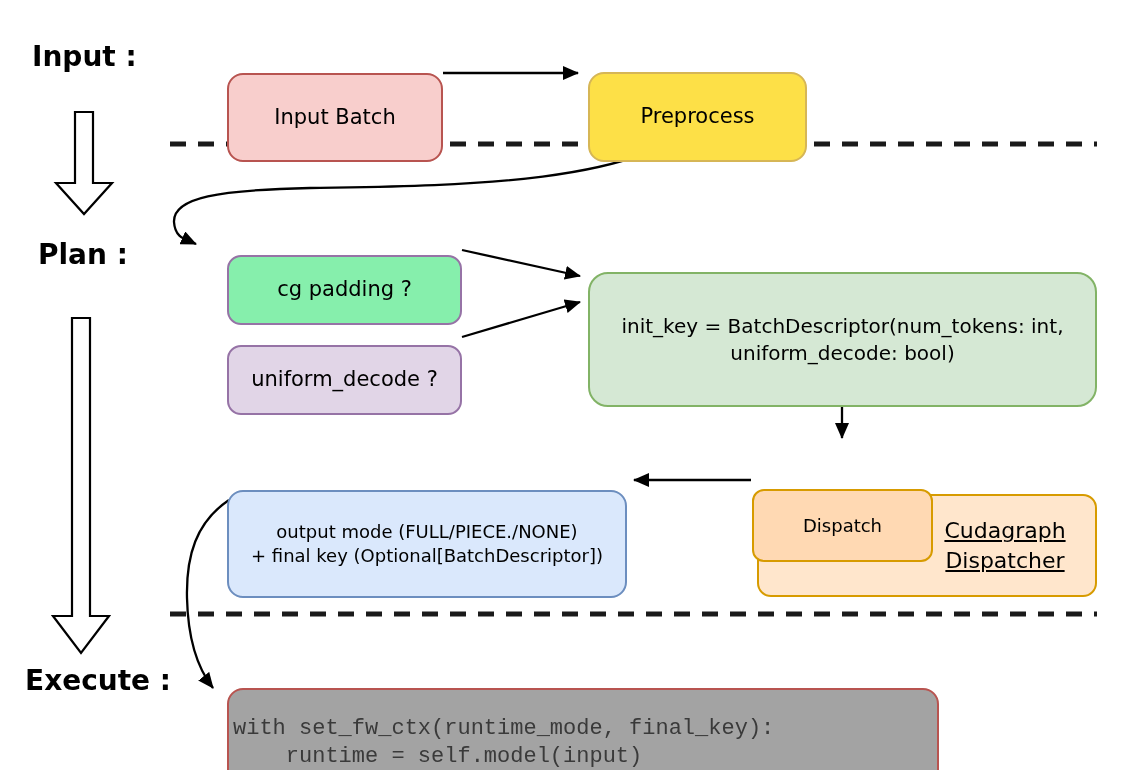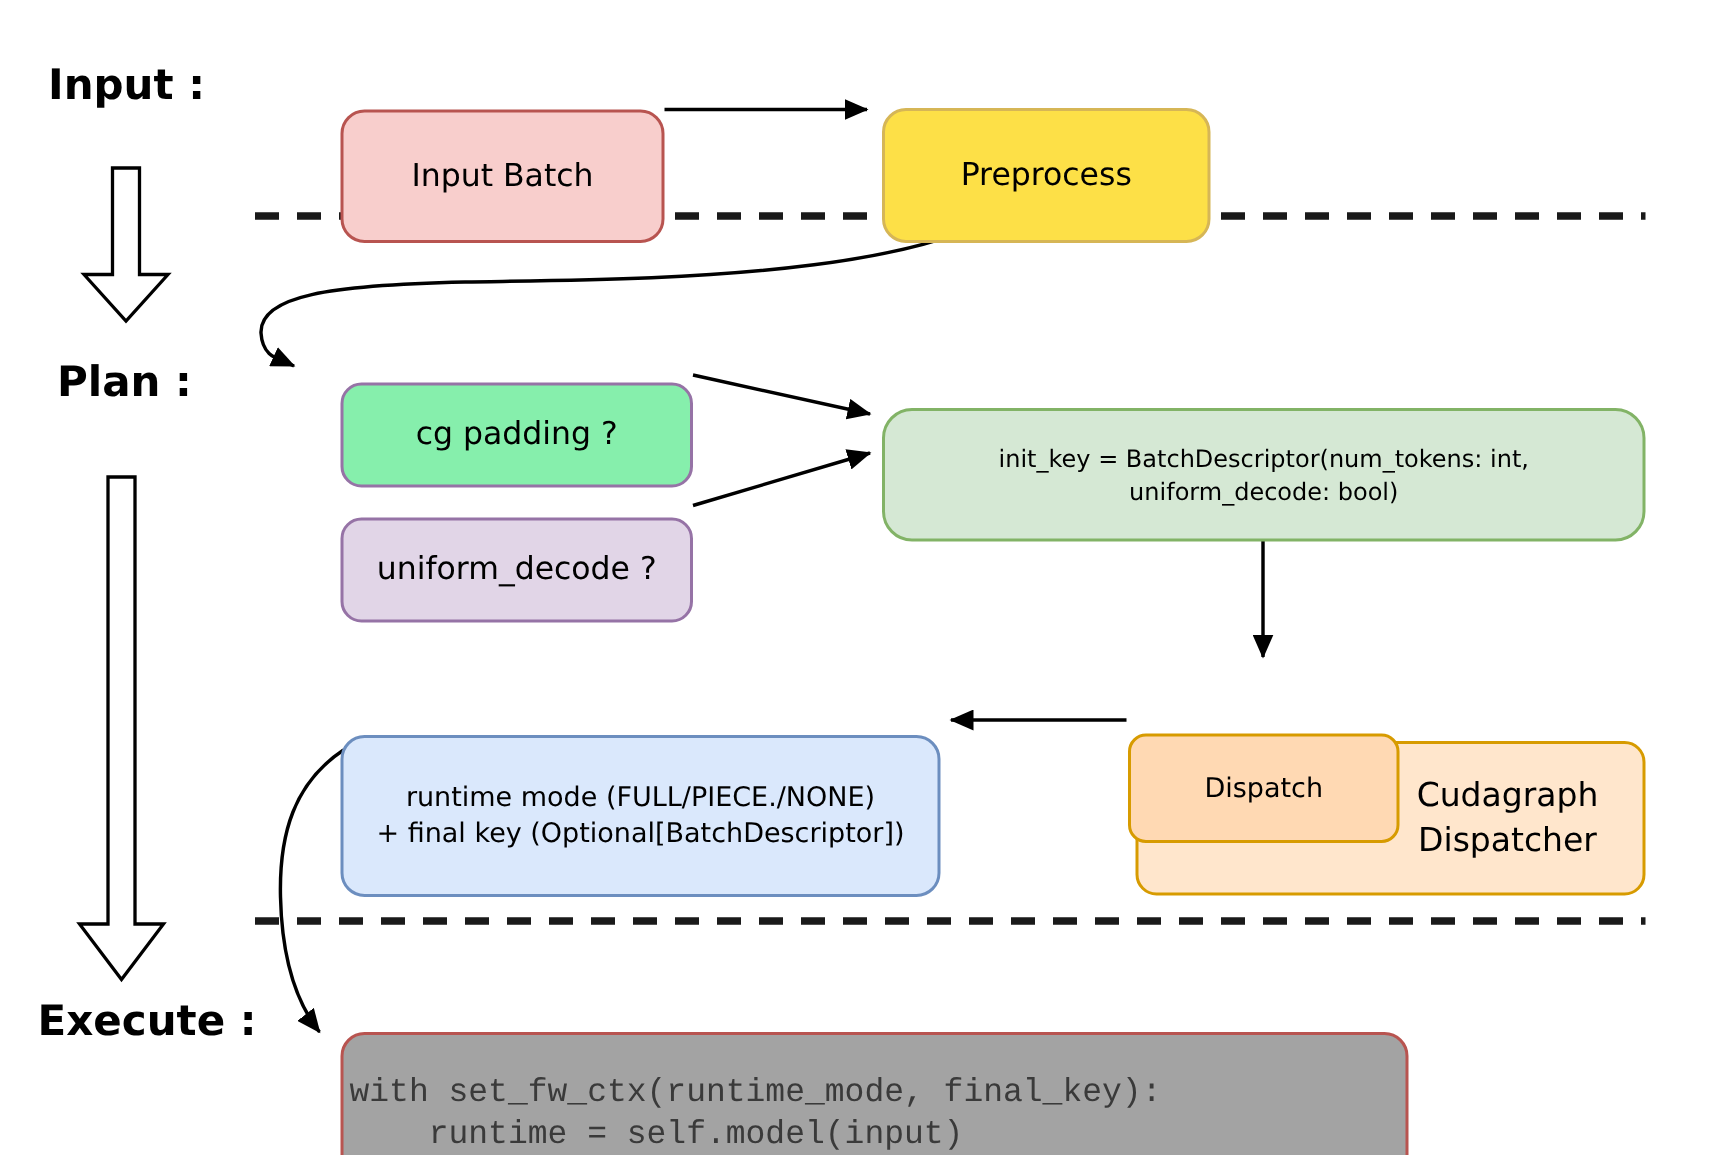--- a/index.html
+++ b/index.html
@@ -17,22 +17,22 @@
   #label-execute{left:25px;top:664px;}
   .node{
     position:absolute;box-sizing:border-box;display:flex;align-items:center;justify-content:center;
     text-align:center;color:#000;line-height:1.32;margin-top:45px;
   }
   .node .multiline{width:100%;}
   #node-input-batch{left:227px;top:28px;width:216px;height:89px;background:#f8cecc;border:2px solid #b85450;border-radius:16px;font-size:21px;}
   #node-preprocess{left:588px;top:27px;width:219px;height:90px;background:#fde047;border:2px solid #d6b656;border-radius:16px;font-size:21px;}
   #node-cg-padding{left:227px;top:210px;width:235px;height:70px;background:#86efac;border:2px solid #9673a6;border-radius:14px;font-size:21px;}
   #node-uniform-decode{left:227px;top:300px;width:235px;height:70px;background:#e1d5e7;border:2px solid #9673a6;border-radius:14px;font-size:21px;}
-  #node-init-key{left:588px;top:227px;width:509px;height:89px;background:#d5e8d4;border:2px solid #82b366;border-radius:20px;font-size:16px;}
-  #node-cudagraph{left:757px;top:449px;width:340px;height:103px;background:#ffe6cc;border:2px solid #d79b00;border-radius:14px;font-size:22px;justify-content:flex-end;}
+  #node-init-key{left:588px;top:227px;width:509px;height:135px;background:#d5e8d4;border:2px solid #82b366;border-radius:20px;font-size:20px;}
+  #node-cudagraph{left:757px;top:449px;width:340px;height:103px;background:#ffe6cc;border:2px solid #d79b00;border-radius:14px;font-size:22px;justify-content:flex-end;text-decoration:underline;}
   #node-cudagraph .multiline{width:164px;margin-right:8px;}
   #node-dispatch{left:752px;top:444px;width:181px;height:73px;background:#ffd9b3;border:2px solid #d79b00;border-radius:12px;font-size:18px;}
   #node-runtime{left:227px;top:445px;width:400px;height:108px;background:#dae8fc;border:2px solid #6c8ebf;border-radius:16px;font-size:18px;}
   #node-execute-code{
     left:227px;top:643px;width:712px;height:110px;background:#a3a3a3;border:2px solid #b85450;border-radius:16px;
     font-family:"Liberation Mono","DejaVu Sans Mono",monospace;font-size:22px;color:#3a3a3a;
     justify-content:flex-start;text-align:left;
   }
   #node-execute-code .multiline{margin-left:4px;}
   .code-line{white-space:pre;line-height:28px;}
@@ -97,21 +97,21 @@
       <div>Dispatcher</div>
     </div>
   </div>
 
   <div class="node" id="node-dispatch">
     <span>Dispatch</span>
   </div>
 
   <div class="node" id="node-runtime">
     <div class="multiline">
-      <div>runtime mode (FULL/PIECE./NONE)</div>
+      <div>output mode (FULL/PIECE./NONE)</div>
       <div>+ final key (Optional[BatchDescriptor])</div>
     </div>
   </div>
 
   <div class="node" id="node-execute-code">
     <div class="multiline">
       <div class="code-line">with set_fw_ctx(runtime_mode, final_key):</div>
       <div class="code-line">    runtime = self.model(input)</div>
     </div>
   </div>

